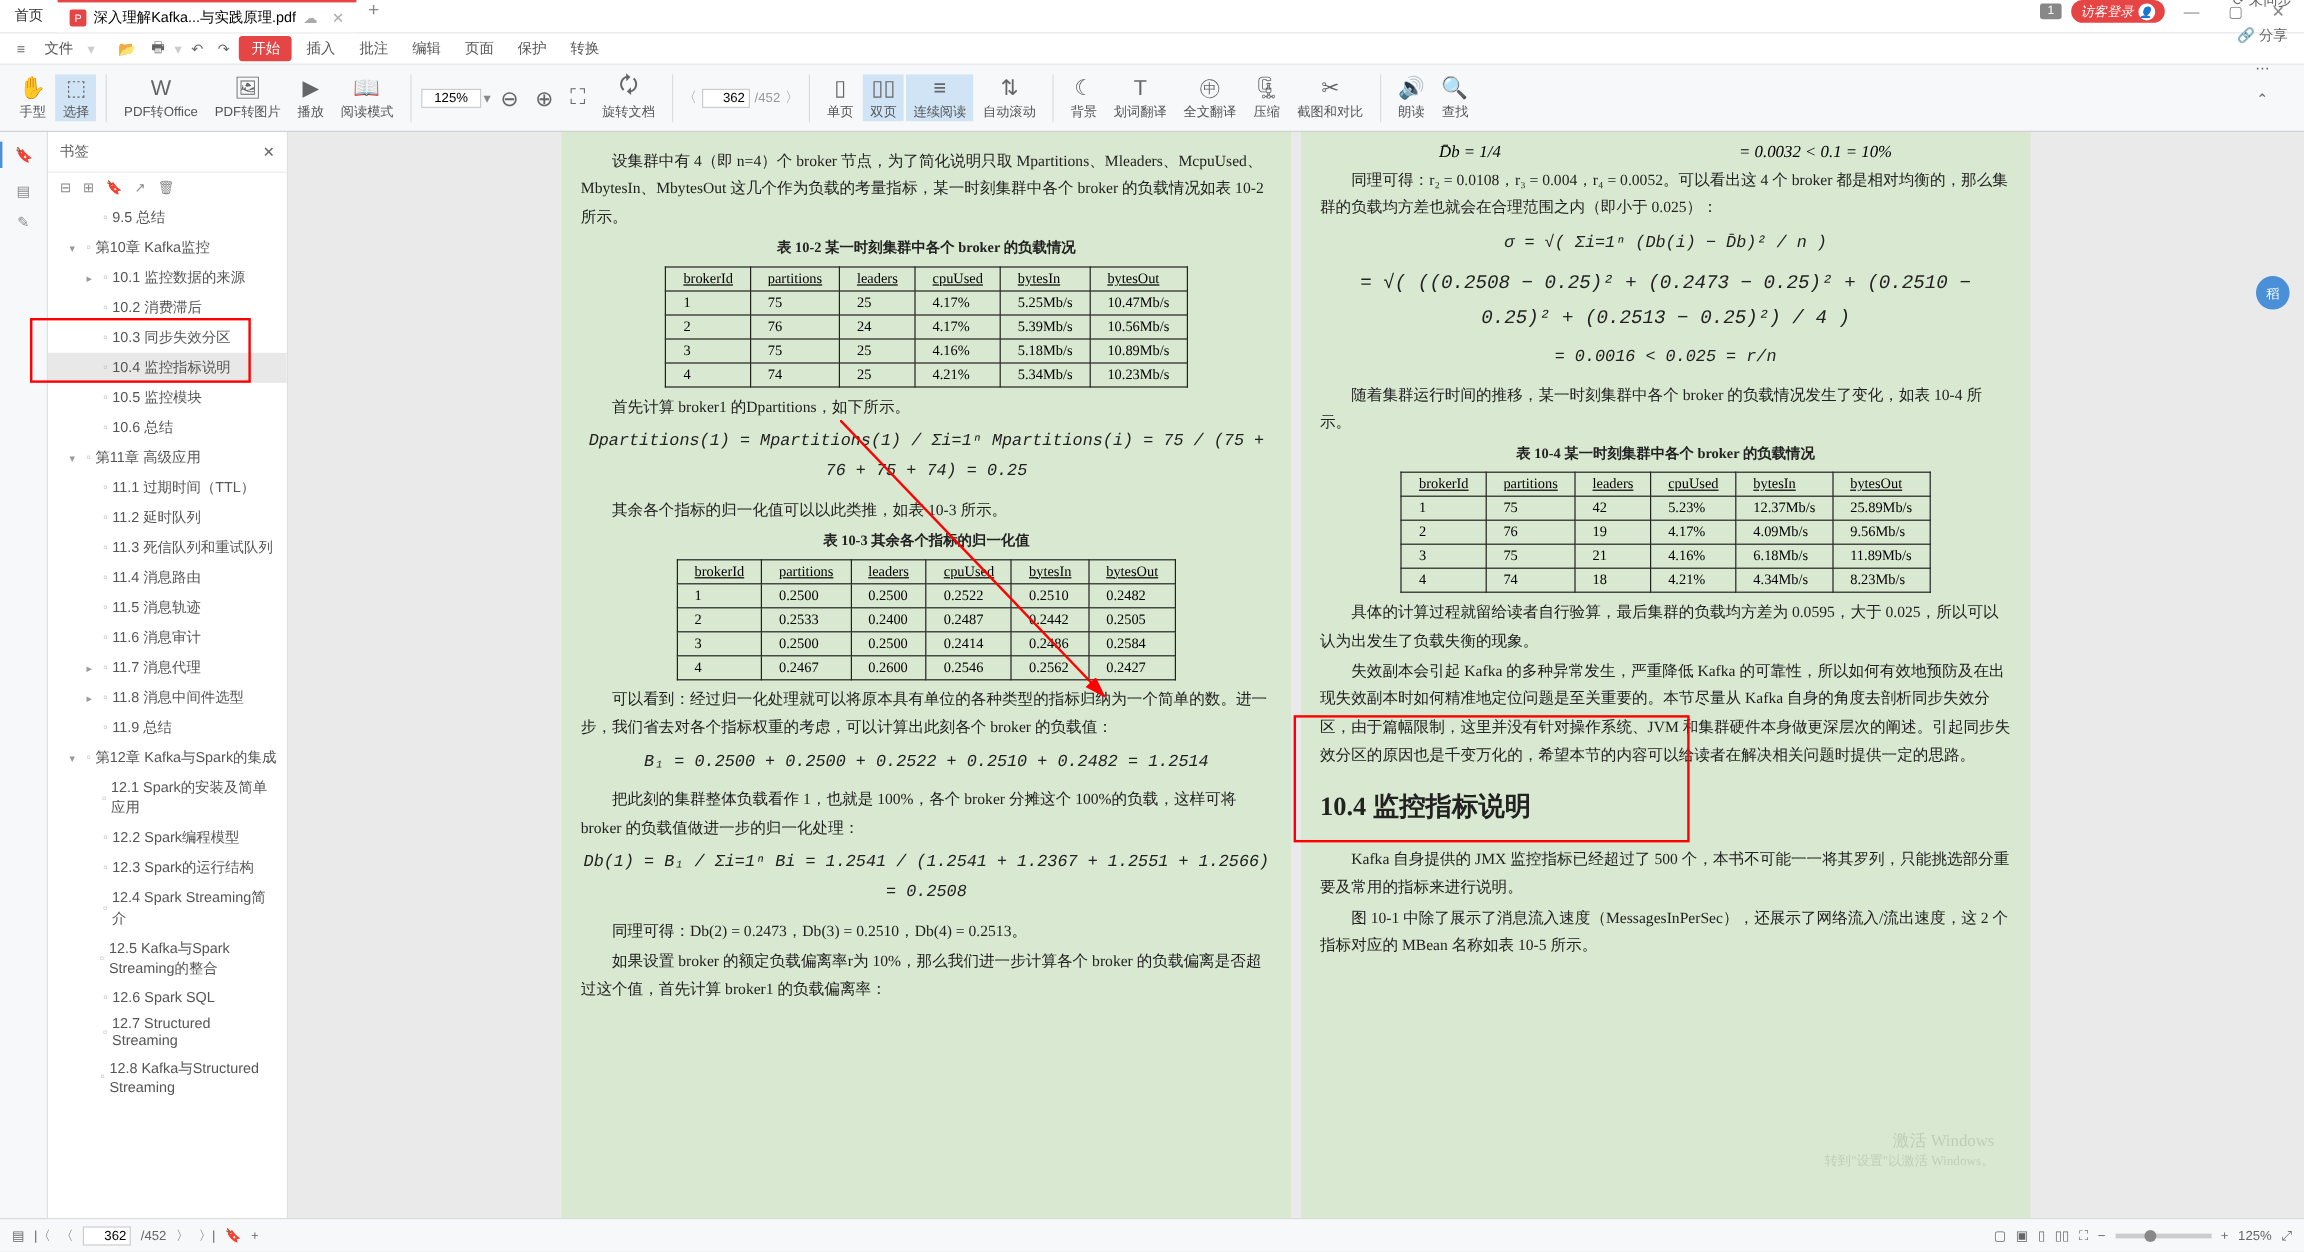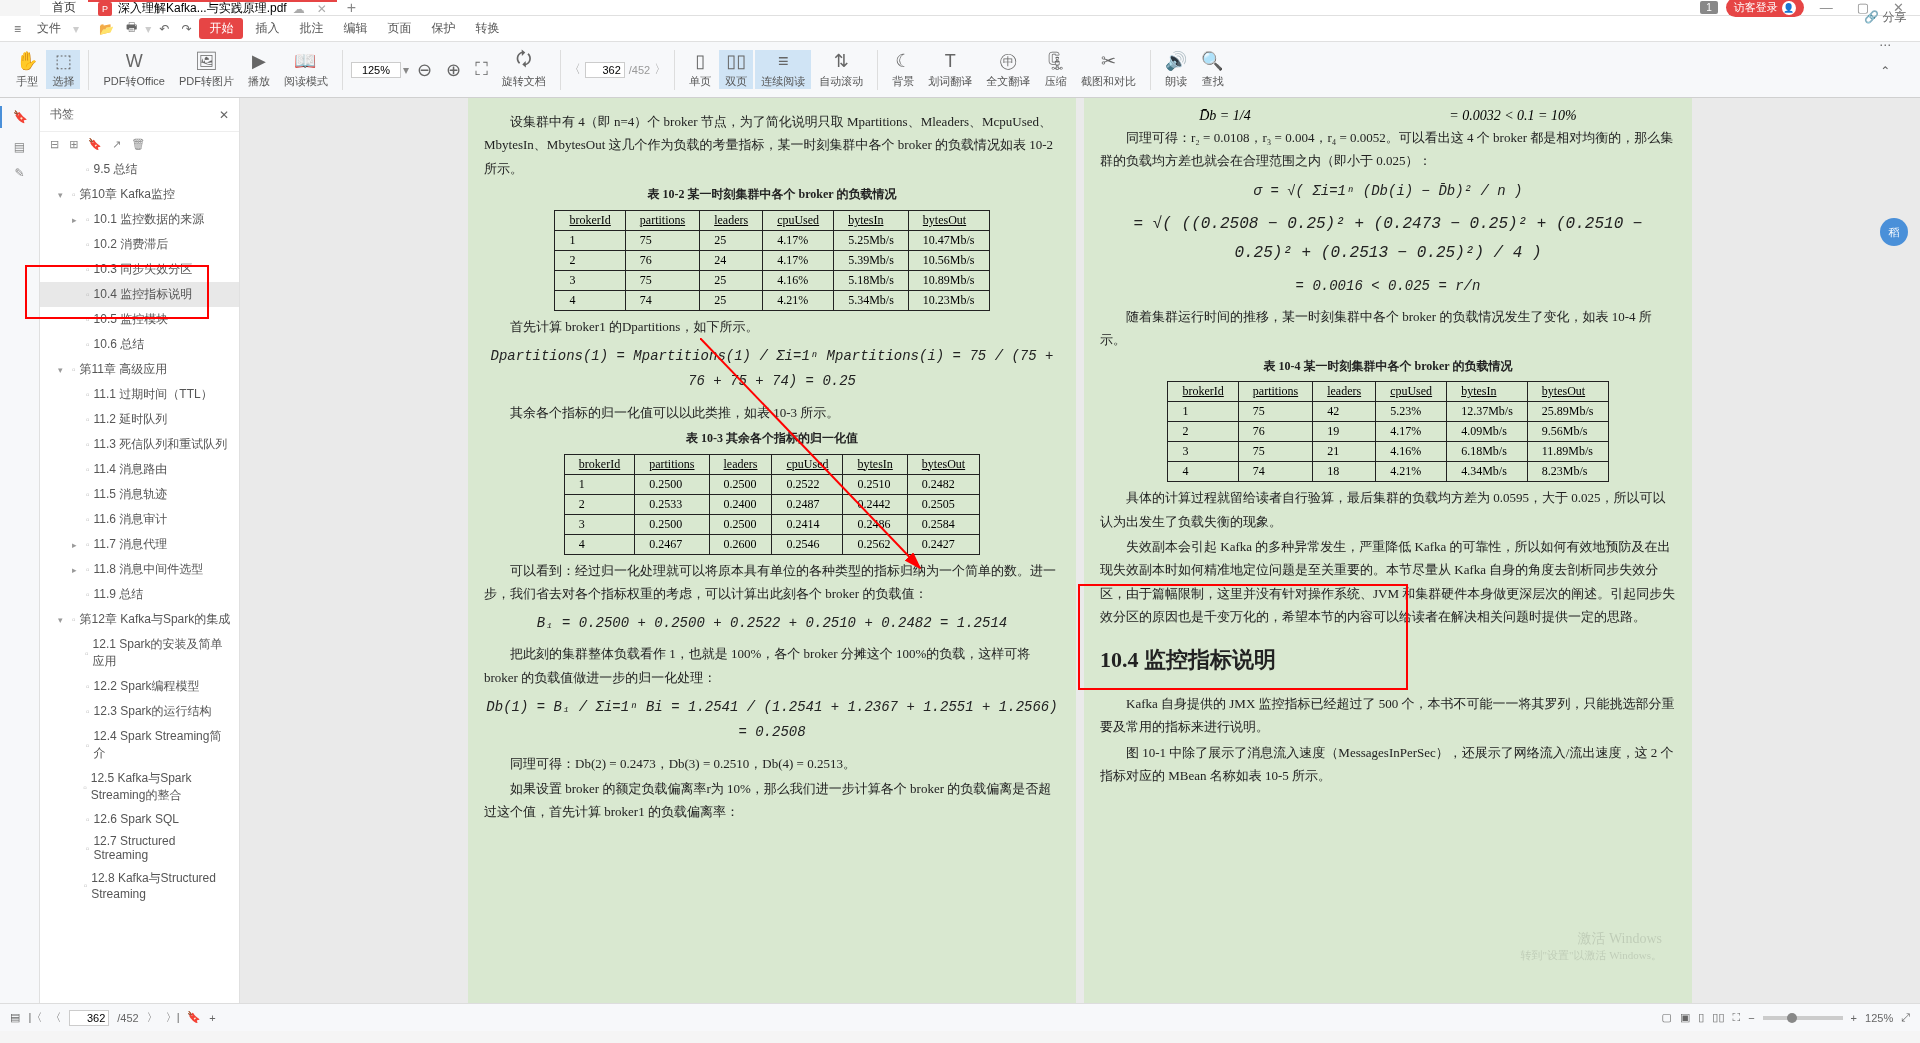--- a/index.html
+++ b/index.html
@@ -1,24 +1,24 @@
 <!DOCTYPE html>
 <html><head>
 <meta charset="utf-8">
 <style>
 * { margin: 0; padding: 0; box-sizing: border-box; }
 body { font-family: "Microsoft YaHei", "SimSun", Arial, sans-serif; font-size: 12px; background: #f5f5f5; overflow: hidden; height: 1043px; width: 1920px; }
-.titlebar { height: 16px; background: #fff; display: flex; align-items: center; border-bottom: 1px solid #e0e0e0; margin-left: 40px; }
+.titlebar { height: 28px; background: #fff; display: flex; align-items: flex-start; border-bottom: 1px solid #e0e0e0; }
 .tab-home { padding: 0 12px; height: 100%; display: flex; align-items: center; color: #333; }
 .tab-doc { background: #fff; border-top: 2px solid #e64545; height: 100%; display: flex; align-items: center; padding: 0 10px; gap: 6px; }
 .doc-icon { width: 14px; height: 14px; background: #e64545; color: #fff; font-size: 9px; display: flex; align-items: center; justify-content: center; border-radius: 2px; }
 .tab-add { padding: 0 10px; color: #888; font-size: 16px; }
 .title-right { margin-left: auto; display: flex; align-items: center; gap: 8px; padding-right: 8px; }
 .badge-num { background: #888; color: #fff; padding: 1px 6px; border-radius: 2px; font-size: 10px; }
-.login-btn { background: #e64545; color: #fff; padding: 2px 8px; border-radius: 10px; font-size: 11px; display: flex; align-items: center; gap: 4px; }
+.login-btn { background: #e64545; color: #fff; padding: 2px 8px; border-radius: 10px; font-size: 11px; display: flex; align-items: center; gap: 4px; font-style: italic; }
 .win-btn { padding: 0 8px; color: #888; font-size: 13px; }
 .menubar { height: 26px; background: #fff; display: flex; align-items: center; padding: 0 10px; gap: 4px; border-bottom: 1px solid #e0e0e0; }
 .menu-icon { color: #666; padding: 0 4px; }
 .menu-item { padding: 0 8px; color: #555; cursor: pointer; }
 .menu-start { background: #e64545; color: #fff; padding: 2px 10px; border-radius: 3px; }
 .menu-right { margin-left: auto; display: flex; align-items: center; gap: 12px; color: #666; flex-direction: column; }
 .toolbar { height: 56px; background: #f7f8fa; display: flex; align-items: center; padding: 0 10px; gap: 2px; border-bottom: 1px solid #d0d0d0; }
 .tool-group { display: flex; flex-direction: column; align-items: center; padding: 0 6px; gap: 2px; color: #555; font-size: 11px; }
 .tool-group .icn { font-size: 18px; color: #666; height: 22px; display: flex; align-items: center; }
 .tool-sep { width: 1px; height: 40px; background: #ddd; margin: 0 6px; }

